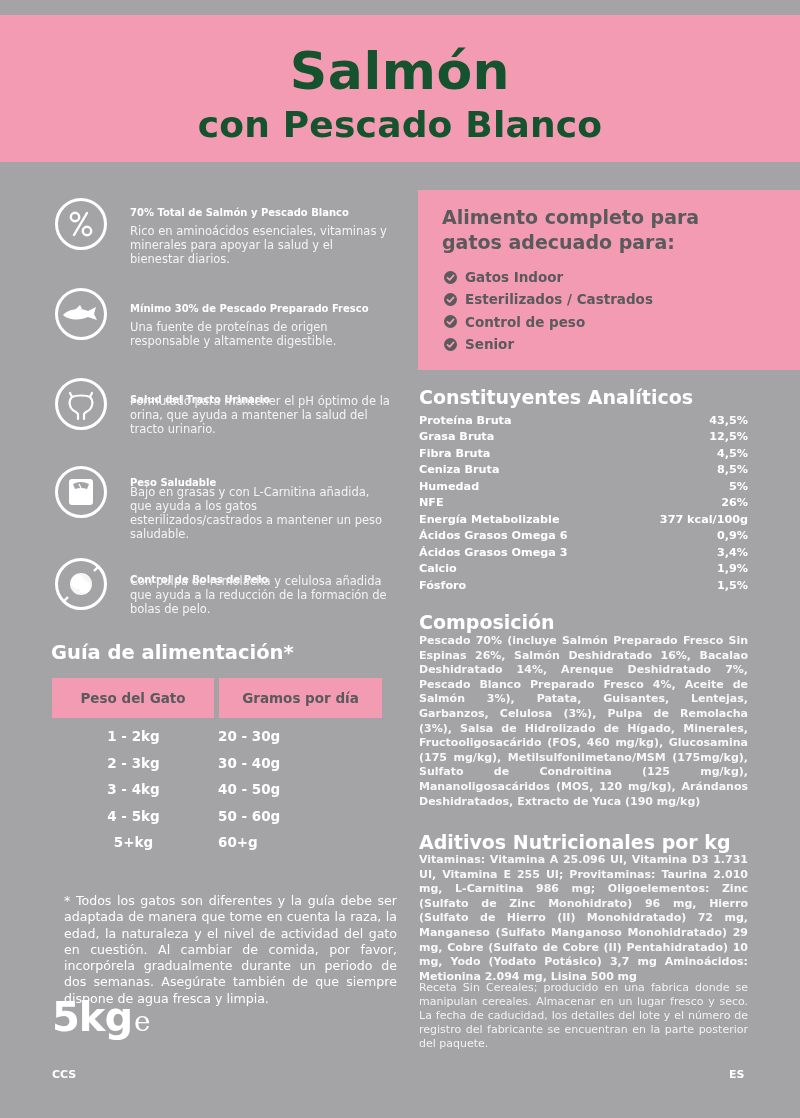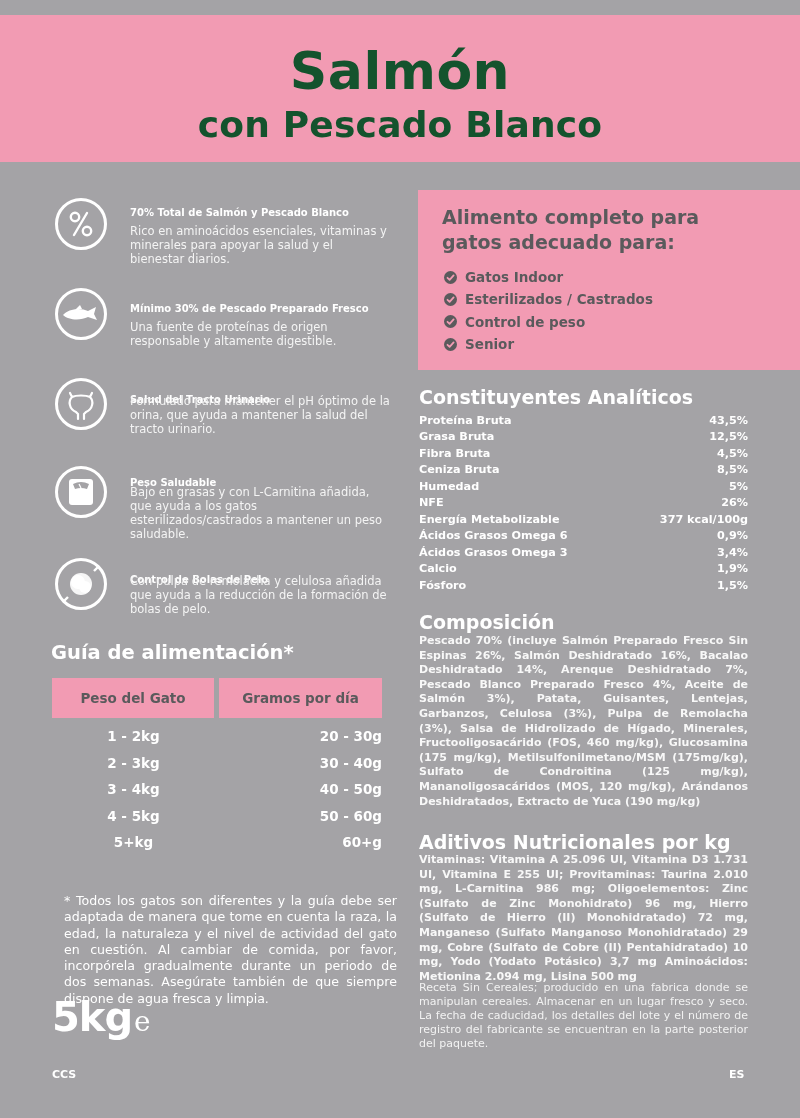--- a/index.html
+++ b/index.html
@@ -27,21 +27,21 @@
   .feed-table { position: absolute; left: 52px; top: 678px; width: 330px; }
   .feed-head { display: flex; height: 40px; }
   .feed-head div {
     background: #f29bb3; color: #5a5a5c; font-size: 13.5px; font-weight: bold;
     display: flex; align-items: center; justify-content: center;
   }
   .feed-head .c1 { width: 163px; margin-right: 5px; }
   .feed-head .c2 { width: 164px; text-align: right; }
   .feed-row { display: flex; height: 26.5px; align-items: center; font-size: 13.5px; font-weight: bold; }
   .feed-row .c1 { width: 163px; margin-right: 3px; text-align: center; }
-  .feed-row .c2 { width: 164px; text-align: right; }
+  .feed-row .c2 { width: 164px; text-align: left; }
   .feed-rows { margin-top: 5px; }
 
   .guide-note {
     position: absolute; left: 52px; top: 893px; width: 333px;
     font-size: 12.6px; line-height: 16.3px; text-align: justify; font-weight: 500; margin-left: 12px;
   }
 
   .weight { position: absolute; left: 52px; top: 994px; font-size: 40px; font-weight: bold; letter-spacing: -1px; }
   .weight .e-mark { font-family: "DejaVu Serif", serif; font-weight: normal; font-size: 28px; margin-left: 2px; }
 

